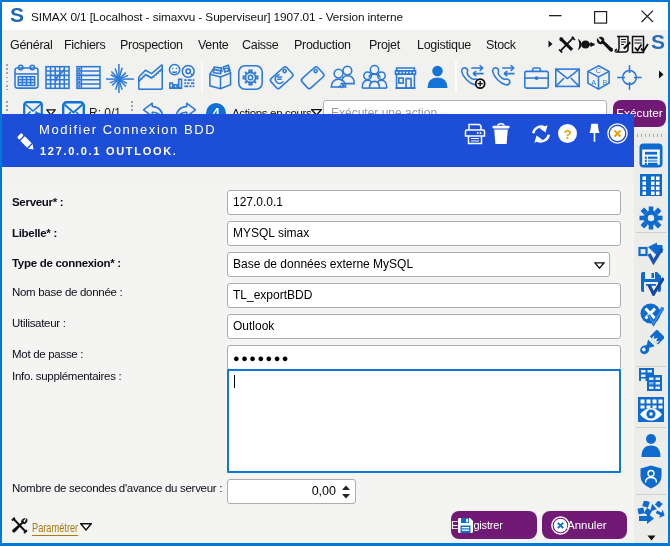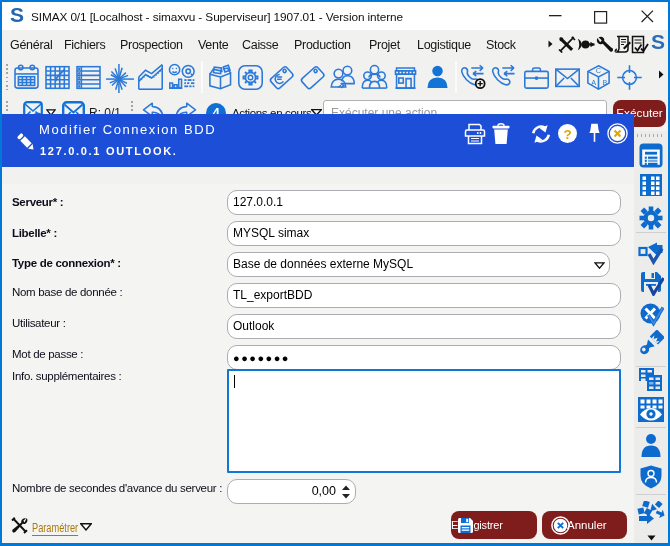--- a/index.html
+++ b/index.html
@@ -13,23 +13,23 @@
 #tb1{position:absolute;left:2px;top:58px;width:666px;height:38px;background:#f1f1f0}
 #tb2{position:absolute;left:2px;top:96px;width:666px;height:35px;background:#f1f1f0}
 .grip{position:absolute;width:2px;background-image:repeating-linear-gradient(to bottom,#a3a3a3 0 1.6px,transparent 1.6px 4.2px)}
 .sep{position:absolute;width:1px;background:#cfcfcf}
 #gold{position:absolute;left:2px;top:114px;width:632px;height:53px;background:#1d4ed8}
 #gtitle1{position:absolute;left:37px;top:8px;color:#fff;font-size:13px;letter-spacing:1.55px}
 #gtitle2{position:absolute;left:38px;top:31px;color:#fff;font-size:11px;font-weight:bold;letter-spacing:1.7px}
 #form{position:absolute;left:2px;top:184px;width:632px;height:360px;background:#f4f4f3}
 .lbl{position:absolute;left:10px;color:#0d0d1a;white-space:nowrap;font-size:11.5px;letter-spacing:-0.3px}
 .lbl.b{font-weight:bold}
-.inp{position:absolute;left:225px;width:394px;height:25px;background:#fff;border:1px solid #abadb3;border-radius:10px;font-size:12px;color:#000;padding:0 0 0 5px;line-height:23px}
+.inp{position:absolute;left:225px;width:394px;height:25px;background:#fff;border:1px solid #abadb3;border-radius:3px;font-size:12px;color:#000;padding:0 0 0 5px;line-height:23px}
 #sidebar{position:absolute;left:634px;top:131px;width:34px;height:413px;background:#ececeb}
-.bluebtn{position:absolute;background:#7f1d1d;border-radius:8px;color:#fff;text-align:center}
+.bluebtn{position:absolute;background:#701a75;border-radius:8px;color:#fff;text-align:center}
 .ic{position:absolute}
 svg{display:block}
 .s1{stroke:#2b79d8;fill:none;stroke-width:1.4}
 </style></head>
 <body>
 <div id="titlebar">
   <div id="slogo">S</div>
   <div id="title">SIMAX 0/1 [Localhost - simaxvu - Superviseur] 1907.01 - Version interne</div>
   <svg class="ic" style="left:547px;top:13px" width="13" height="2">
       <rect width="12.5" height="1.3" fill="#222"></rect>

